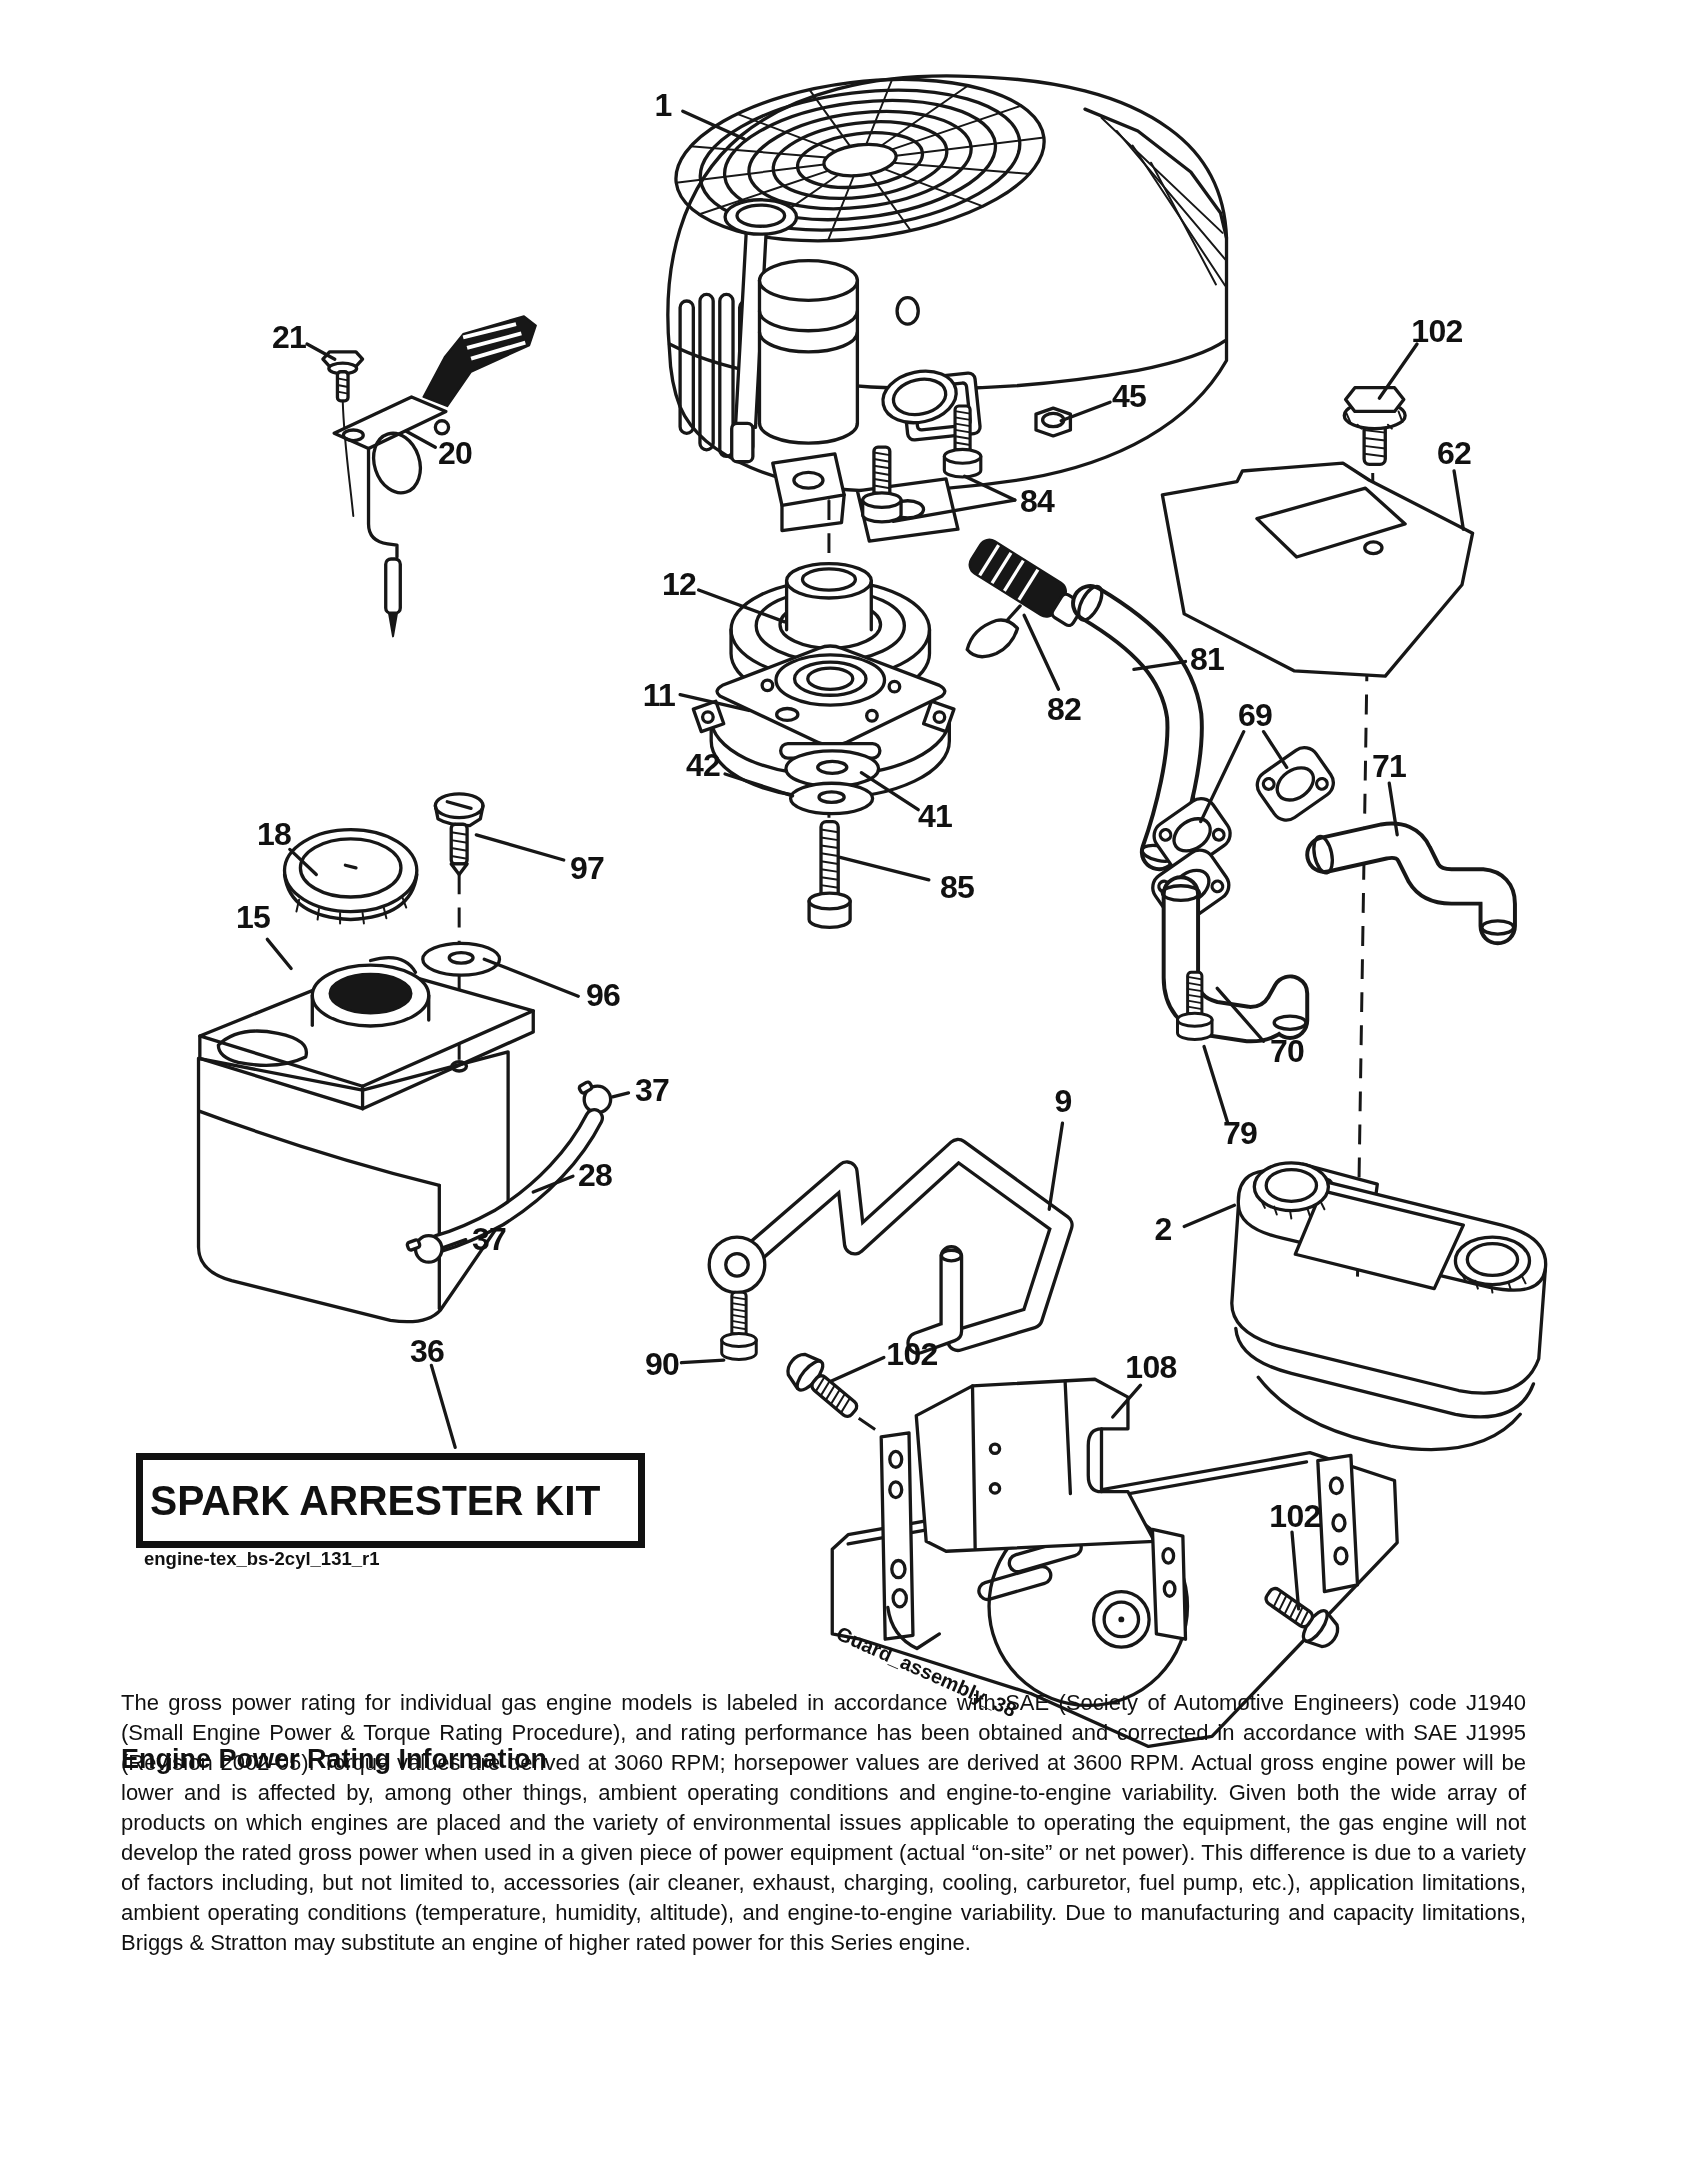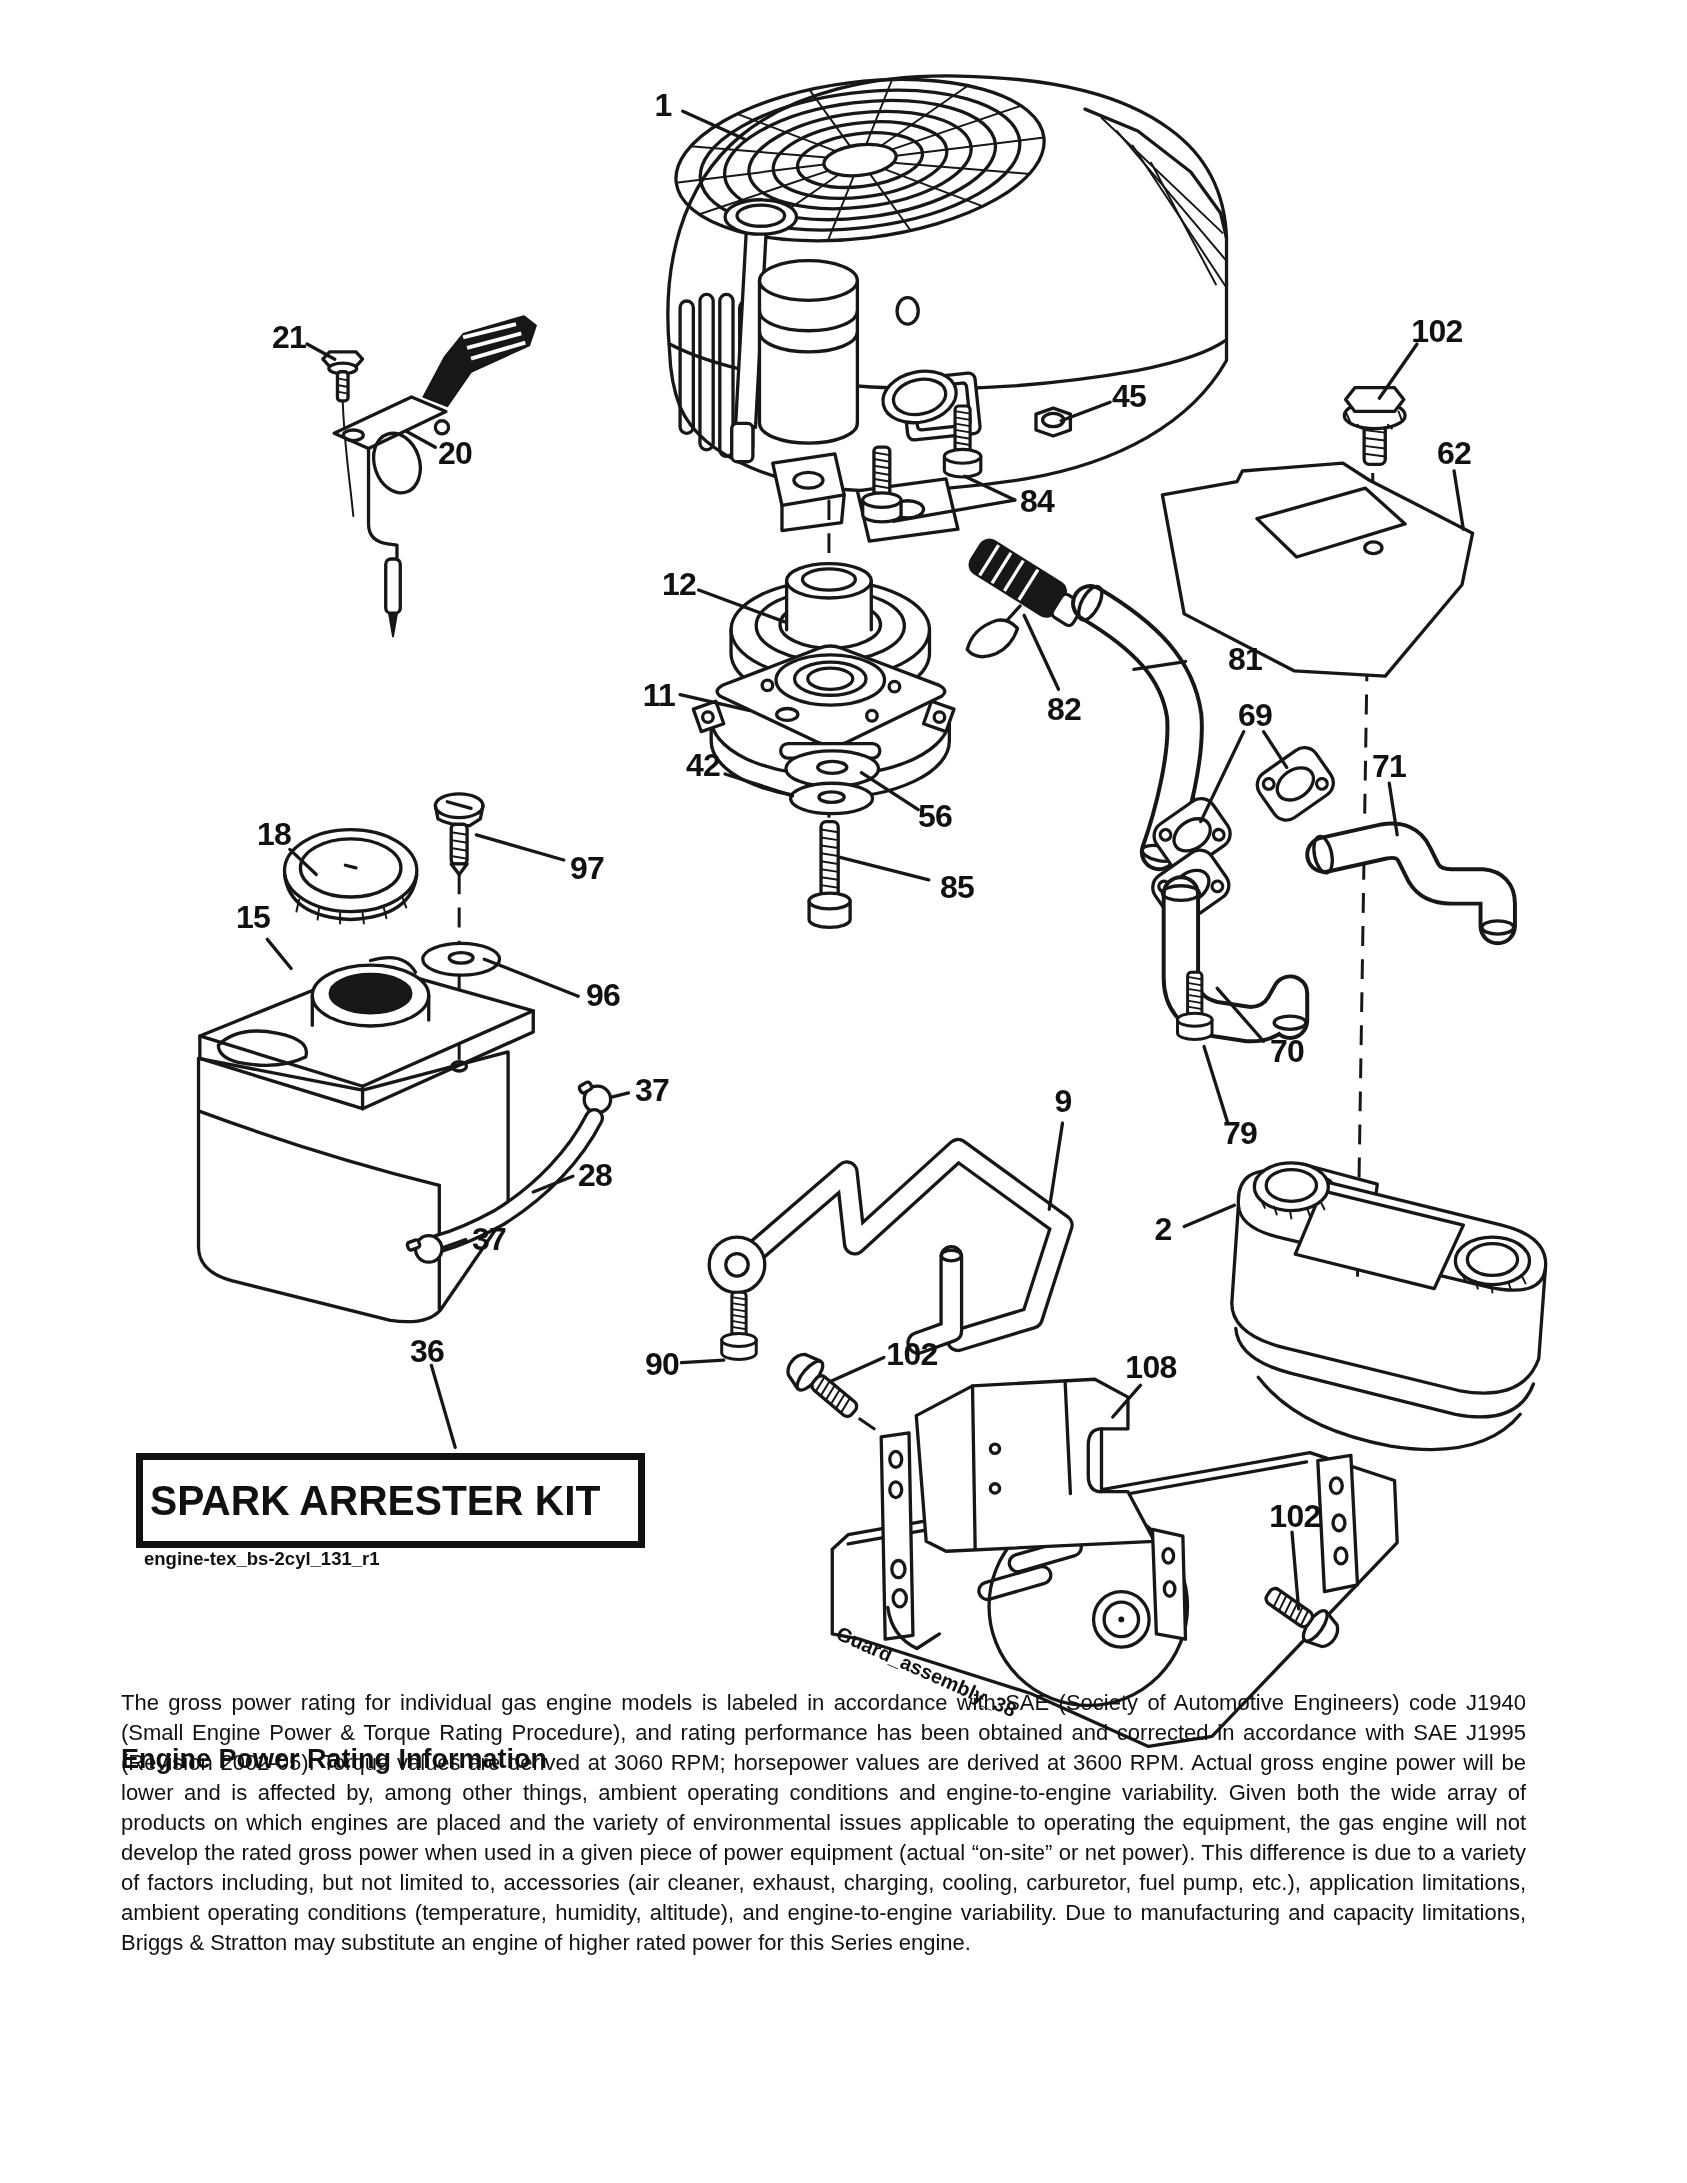--- a/index.html
+++ b/index.html
@@ -504,29 +504,29 @@
 
 <div style="position:absolute;inset:0;">
       <div class="callout" style="left: 663px; top: 105px;">1</div>
       <div class="callout" style="left: 289px; top: 337px;">21</div>
       <div class="callout" style="left: 455px; top: 453px;">20</div>
       <div class="callout" style="left: 1437px; top: 331px;">102</div>
       <div class="callout" style="left: 1129px; top: 396px;">45</div>
       <div class="callout" style="left: 1454px; top: 453px;">62</div>
       <div class="callout" style="left: 1037px; top: 501px;">84</div>
       <div class="callout" style="left: 679px; top: 584px;">12</div>
-      <div class="callout" style="left: 1245px; top: 659px;">81</div>
+      <div class="callout" style="left: 1207px; top: 659px;">81</div>
       <div class="callout" style="left: 1064px; top: 709px;">82</div>
       <div class="callout" style="left: 659px; top: 695px;">11</div>
       <div class="callout" style="left: 1255px; top: 715px;">69</div>
       <div class="callout" style="left: 1389px; top: 766px;">71</div>
       <div class="callout" style="left: 274px; top: 834px;">18</div>
       <div class="callout" style="left: 587px; top: 868px;">97</div>
       <div class="callout" style="left: 703px; top: 765px;">42</div>
-      <div class="callout" style="left: 935px; top: 816px;">56</div>
+      <div class="callout" style="left: 935px; top: 816px;">41</div>
       <div class="callout" style="left: 253px; top: 917px;">15</div>
       <div class="callout" style="left: 603px; top: 995px;">96</div>
       <div class="callout" style="left: 957px; top: 887px;">85</div>
       <div class="callout" style="left: 1287px; top: 1051px;">70</div>
       <div class="callout" style="left: 652px; top: 1090px;">37</div>
       <div class="callout" style="left: 595px; top: 1175px;">28</div>
       <div class="callout" style="left: 1240px; top: 1133px;">79</div>
       <div class="callout" style="left: 1063px; top: 1101px;">9</div>
       <div class="callout" style="left: 1163px; top: 1229px;">2</div>
       <div class="callout" style="left: 489px; top: 1239px;">37</div>

